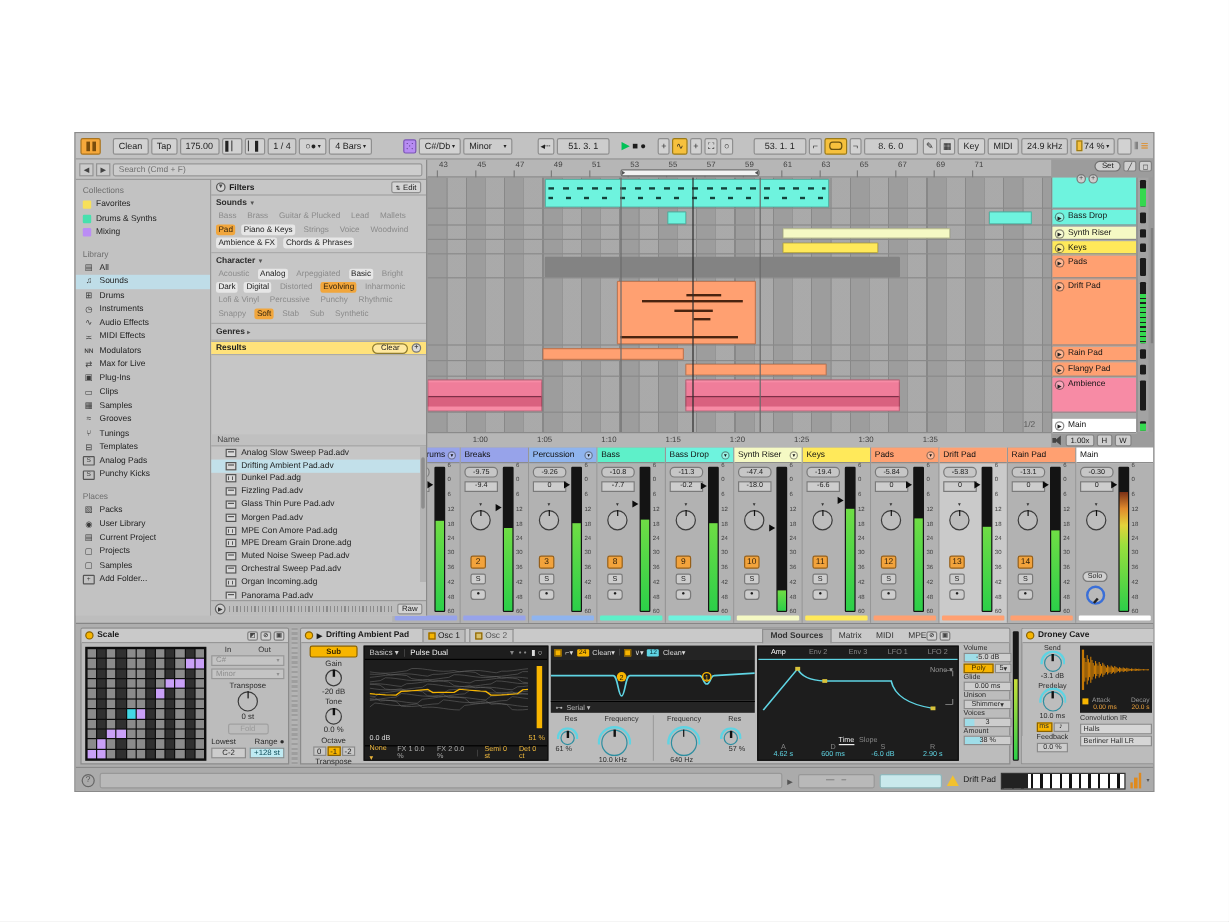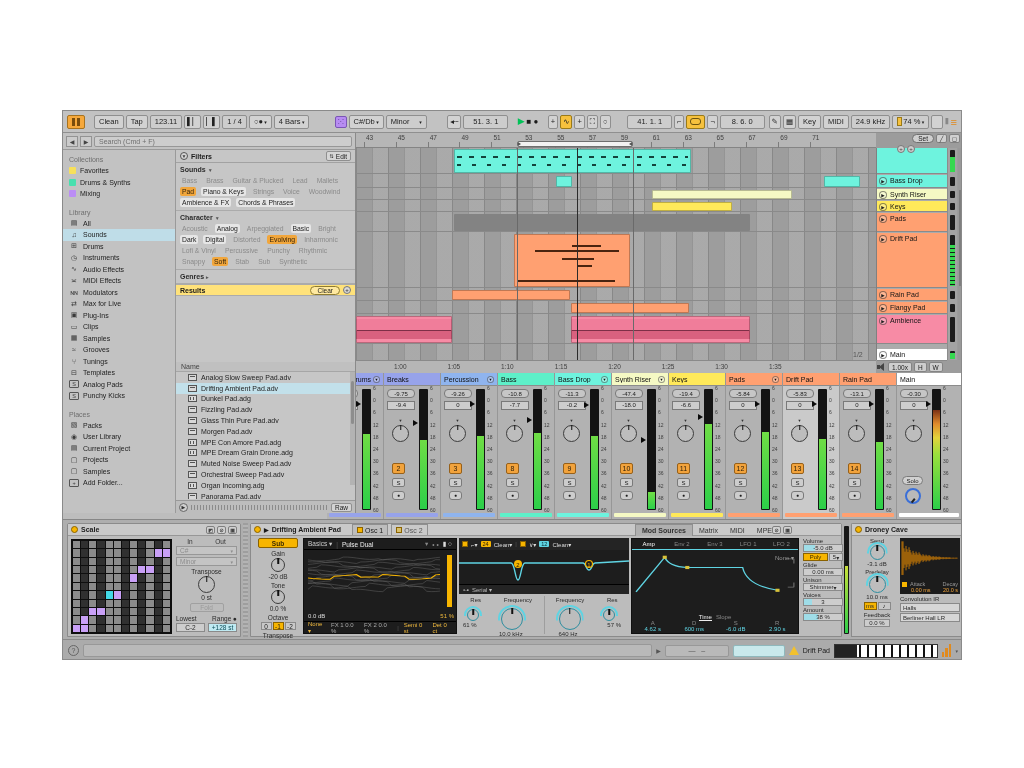--- a/index.html
+++ b/index.html
@@ -274,21 +274,21 @@
 <div id="app">
 
   <div id="transport">
     <div class="logo">
         <i></i>
         <i></i>
       </div>
     <span class="tsep"></span>
     <div class="tbtn">Clean</div>
     <div class="tbtn">Tap</div>
-    <div class="tfield" style="width:34px">123.11</div>
+    <div class="tfield" style="width:34px">175.00</div>
     <div class="tbtn" style="padding:0 2px">▌▏</div>
     <div class="tbtn" style="padding:0 2px">▏▌</div>
     <div class="tfield">1 / 4</div>
     <div class="tbtn">
         <span>○●</span>
         <span style="font-size:5px">&nbsp;▾</span>
       </div>
     <div class="tbtn">
         <span>4 Bars</span>
         <span style="font-size:5px">&nbsp;▾</span>
@@ -310,21 +310,21 @@
     <span class="tico play">▶</span>
     <span class="tico">■</span>
     <span class="tico">●</span>
     <span class="tsep"></span>
     <div class="tbtn" style="padding:0 2px">+</div>
     <div class="tbtn yel" style="padding:0 2px">∿</div>
     <div class="tbtn" style="padding:0 2px">+</div>
     <div class="tbtn" style="padding:0 2px">⛶</div>
     <div class="tbtn" style="padding:0 2px">○</div>
     <span class="tsep" style="width:14px"></span>
-    <div class="tfield" style="width:48px">41. 1. 1</div>
+    <div class="tfield" style="width:48px">53. 1. 1</div>
     <div class="tbtn" style="padding:0 2px">⌐</div>
     <div class="tbtn yel" style="padding:0 3px">
         <span class="loop-ico"></span>
       </div>
     <div class="tbtn" style="padding:0 2px">¬</div>
     <div class="tfield" style="width:48px">8. 6. 0</div>
     <span style="margin-left:auto"></span>
     <div class="tbtn" style="padding:0 2px">✎</div>
     <div class="tbtn" style="padding:0 2px">▦</div>
     <div class="tbtn">Key</div>

